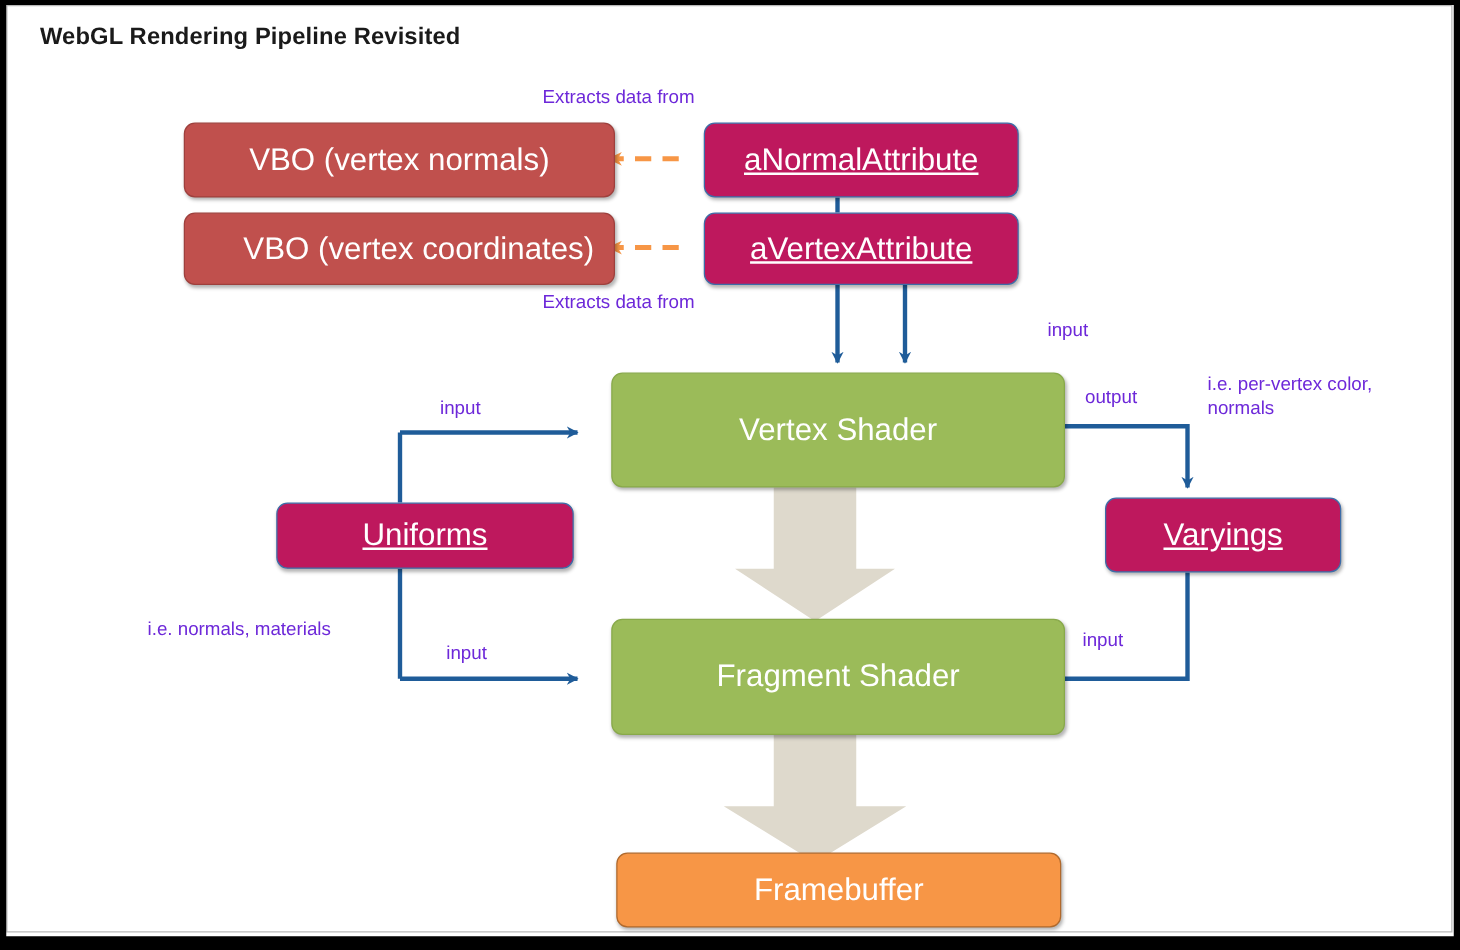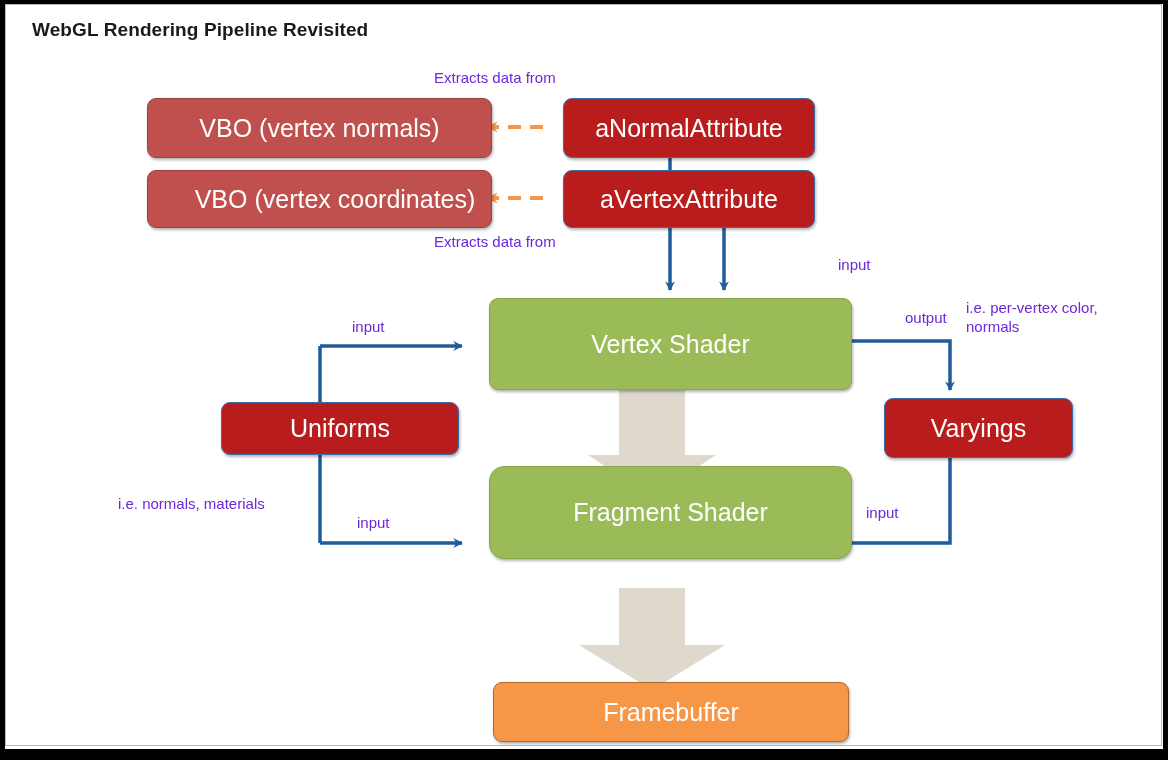--- a/index.html
+++ b/index.html
@@ -58,23 +58,24 @@
     text-align:center;
     box-shadow:1px 2px 3px rgba(0,0,0,0.30);
     margin-left:19px;
   }
   .node.red{
     background:#c0504d;
     border:1.5px solid #9e403d;
     font-size:25px;
   }
   .node.blue{
-    background:#b91c1c;
+    background:#be185d;
     border:1.5px solid #3d6da8;
     font-size:25px;
+    text-decoration:underline;
   }
   .node.blue.small{ font-size:25px; }
   .node.green{
     background:#9bbb59;
     border:1.5px solid #88a94a;
     font-size:25px;
   }
   .node.orange{
     background:#f79646;
     border:1.5px solid #b0692c;
@@ -185,37 +186,37 @@
   </div>
 
   <div class="node blue small" style="left:202px; top:402px; width:238px; height:53px;">
     <span>Uniforms</span>
   </div>
 
   <div class="node blue small" style="left:865px; top:398px; width:189px; height:60px;">
     <span>Varyings</span>
   </div>
 
-  <div class="node green" style="left:470px; top:466px; width:363px; height:93px;border-radius:15px;">
+  <div class="node green" style="left:470px; top:495px; width:363px; height:93px;">
     <span>Fragment Shader</span>
   </div>
 
   <div class="node orange" style="left:474px; top:682px; width:356px; height:60px;">
     <span>Framebuffer</span>
   </div>
 
   <div class="lbl" style="left:434px; top:68px;">Extracts data from</div>
 
   <div class="lbl" style="left:434px; top:232px;">Extracts data from</div>
 
   <div class="lbl" style="left:352px; top:317px;">input</div>
 
   <div class="lbl" style="left:838px; top:255px;">input</div>
 
-  <div class="lbl" style="left:868px; top:308px;margin-left:37px;">output</div>
+  <div class="lbl" style="left:868px; top:308px;">output</div>
 
   <div class="lbl two" style="left:966px; top:298px;">i.e. per-vertex color, normals</div>
 
   <div class="lbl" style="left:118px; top:494px;">i.e. normals, materials</div>
 
   <div class="lbl" style="left:357px; top:513px;">input</div>
 
   <div class="lbl" style="left:866px; top:503px;">input</div>
 </div>
 

